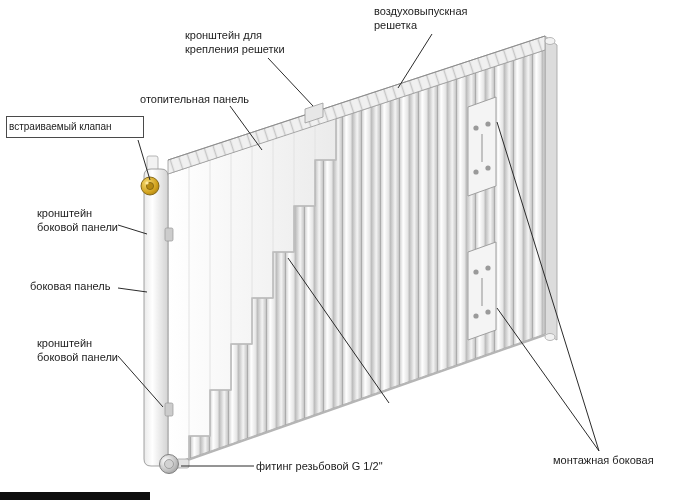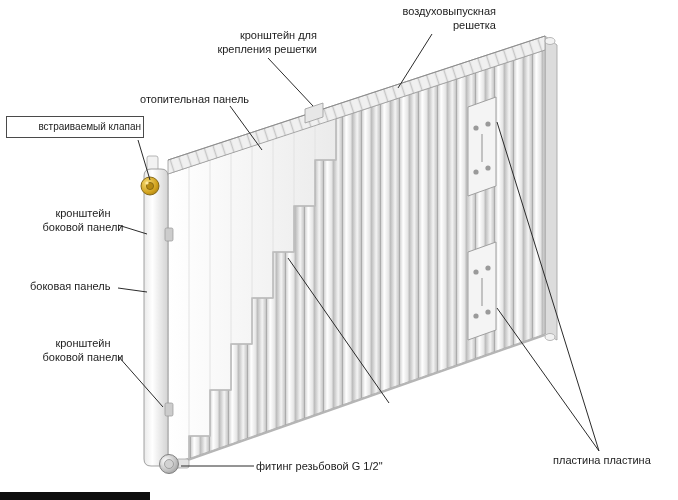--- a/index.html
+++ b/index.html
@@ -9,28 +9,27 @@
     background:#ffffff;
     overflow:hidden;
     font-family:"Liberation Sans", sans-serif;
   }
   .label{
     position:absolute;
     font-size:11px;
     line-height:1.3;
     color:#1c1c1c;
     white-space:normal;
-    text-align:center;
   }
-  .label.center{text-align:right;}
+  .label.center{text-align:left;}
   .label.nowrap{white-space:nowrap;}
   .valve-box{
     border:1px solid #4a4a4a;
     background:#ffffff;
-    text-align:right;
+    text-align:left;
     font-size:10px;
     line-height:1.35;
     padding:3px 2px;
   }
   svg{position:absolute;left:0;top:0;}
 </style>
 </head>
 <body>
 
 <div id="stage">
@@ -181,15 +180,15 @@
 
   <div class="label" style="left:37px;top:206px;width:92px">кронштейн боковой панели</div>
 
   <div class="label nowrap" style="left:30px;top:279px">боковая панель</div>
 
   <div class="label" style="left:37px;top:336px;width:92px">кронштейн боковой панели</div>
 
 
   <div class="label nowrap" style="left:256px;top:459px">фитинг резьбовой G 1/2"</div>
 
-  <div class="label nowrap" style="left:553px;top:453px">пластина пластина</div>
+  <div class="label nowrap" style="left:553px;top:453px">монтажная боковая</div>
 
 </div>
 
 </body></html>

